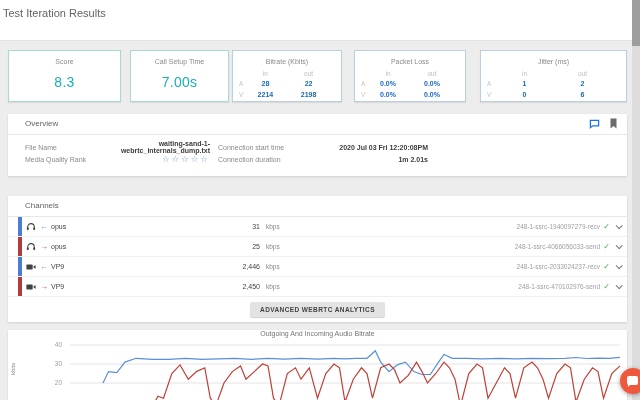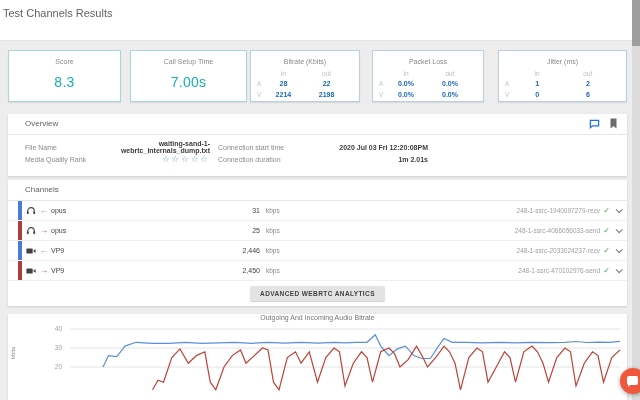--- a/index.html
+++ b/index.html
@@ -21,21 +21,21 @@
 
   
   .metrics { display:flex; margin:9px 5px 0 8px; height:52px; }
   .mcard, .tcard {
     background:#fff; height:52px; text-align:center; position:relative;
     box-shadow:0 1px 1px rgba(0,0,0,.08);
   }
   .mcard { border:1px solid #a9d9d6; }
   .tcard { border:1px solid #b9cfe4; }
   .c1 { width:113px; margin-right:9px; }
-  .c2 { width:117px; margin-right:3px; }
+  .c2 { width:99px; margin-right:3px; }
   .c3 { width:110px; margin-right:12px; }
   .c4 { width:112px; margin-right:14px; }
   .c5 { flex:1; }
   .mlabel { font-size:7px; color:#8a8a8a; margin-top:7px; }
   .mvalue { font-size:14px; color:#17b0b6; margin-top:9px; font-weight:500; letter-spacing:.3px; }
   .trow { position:absolute; left:0; right:0; font-size:6.5px; }
   .thead { top:19px; color:#bdbdbd; }
   .tra { top:29px; }
   .trv { top:40px; }
   .tch { position:absolute; left:6px; color:#c4c4c4; }
@@ -56,21 +56,21 @@
   .overview { margin-top:12px; height:62px; }
   .ov-body { padding-top:6px; }
   .ov-row { display:flex; font-size:7px; height:12px; align-items:center; }
   .ov-l1 { margin-left:17px; width:85px; color:#8a8a8a; }
   .ov-v1 { width:100px; text-align:right; font-weight:700; color:#3c3c3c; }
   .ov-l2 { margin-left:8px; width:100px; color:#8a8a8a; }
   .ov-v2 { width:110px; text-align:right; font-weight:700; color:#3c3c3c; }
   .stars { font-size:8.5px; color:#7f9fca; letter-spacing:2px; font-weight:400; }
 
   
-  .channels { margin-top:4px; }
+  .channels { margin-top:20px; }
   .ch-row { position:relative; height:20px; border-bottom:1px solid #efefef; display:flex; align-items:center; cursor:pointer; }
   .ch-bar { position:absolute; left:10px; top:0; bottom:0; width:3.5px; }
   .recv .ch-bar { background:#4a7dd6; }
   .send .ch-bar { background:#b03d3d; }
   .ch-media { margin-left:18px; width:11px; display:inline-flex; }
   .ch-arrow { width:14px; font-size:8px; text-align:center; }
   .recv .ch-arrow { color:#4285f4; }
   .send .ch-arrow { color:#cf3a2e; }
   .ch-codec { font-size:7px; color:#424242; }
   .ch-rate { position:absolute; left:150px; width:102px; text-align:right; font-size:7px; color:#424242; }
@@ -104,21 +104,21 @@
   .fab-bubble { position:absolute; left:7px; top:8px; width:11px; height:9px; background:#fff; border-radius:2px; }
   .fab-tail { position:absolute; left:8px; top:16px; width:0; height:0;
     border-left:3px solid #fff; border-bottom:3px solid transparent; }
 </style>
 </head>
 <body>
 
 <div class="content">
 
   <div class="page-header">
-    <div class="page-title">Test Channels Results</div>
+    <div class="page-title">Test Iteration Results</div>
   </div>
 
   <div class="metrics">
     <div class="mcard c1">
       <div class="mlabel">Score</div>
       <div class="mvalue">8.3</div>
     </div>
     <div class="mcard c2">
       <div class="mlabel">Call Setup Time</div>
       <div class="mvalue">7.00s</div>

